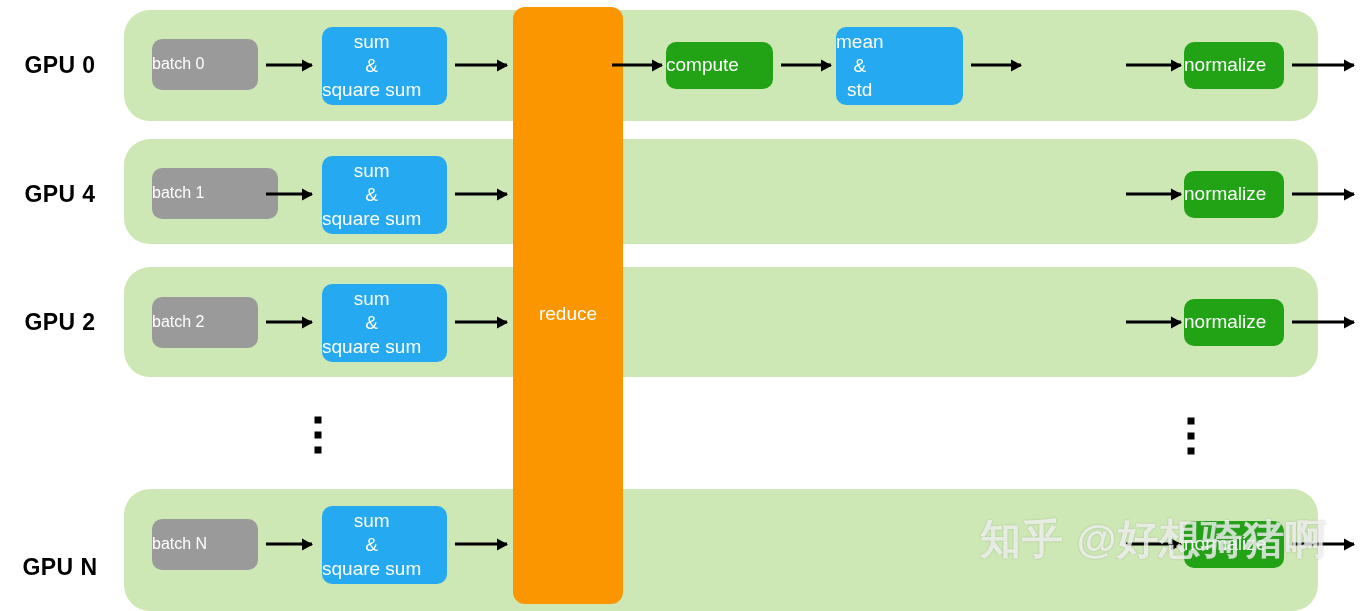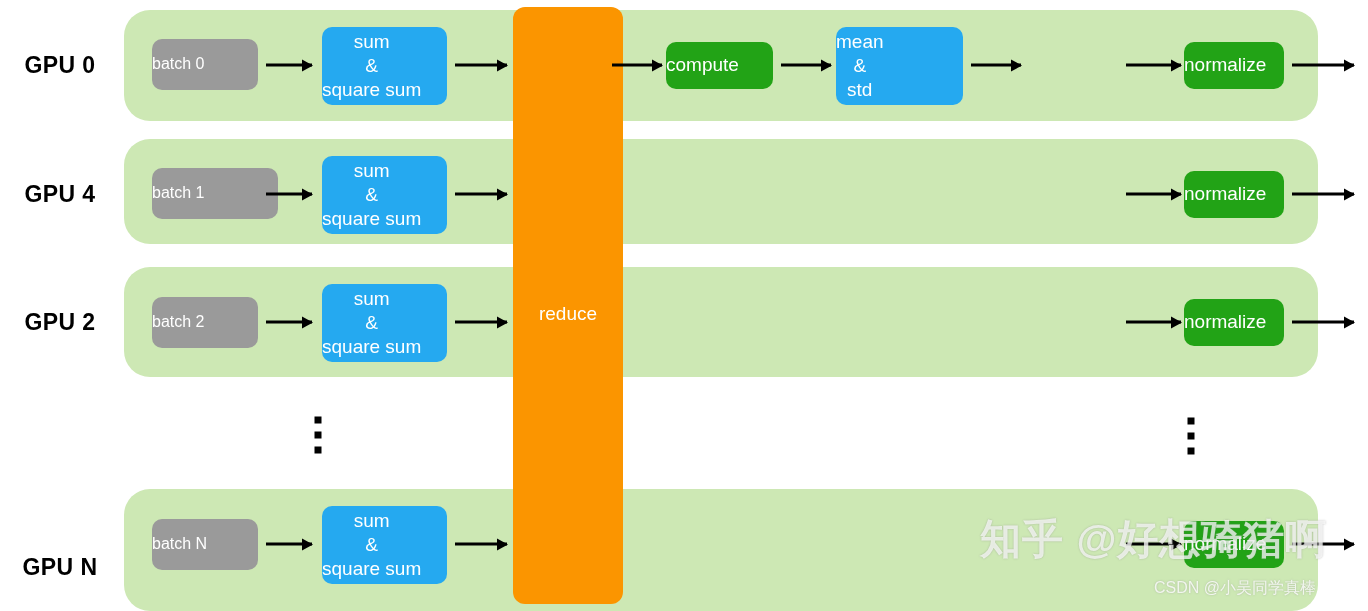--- a/index.html
+++ b/index.html
@@ -253,15 +253,14 @@
   </div>
   <div class="arrow" style="left:455px; top:544px; width:52px;"></div>
 
   <div class="arrow" style="left:1126px; top:544px; width:55px;"></div>
   <div class="node node-green" style="left:1184px; top:521px; width:100px; height:47px;">
     <span>normalize</span>
   </div>
   <div class="arrow" style="left:1292px; top:544px; width:62px;"></div>
 
   <div class="wm-zhihu">知乎 @好想骑猪啊</div>
-  <div class="wm-csdn">CSDN @小吴同学真棒</div>
 
 </div>
 
 </body></html>

